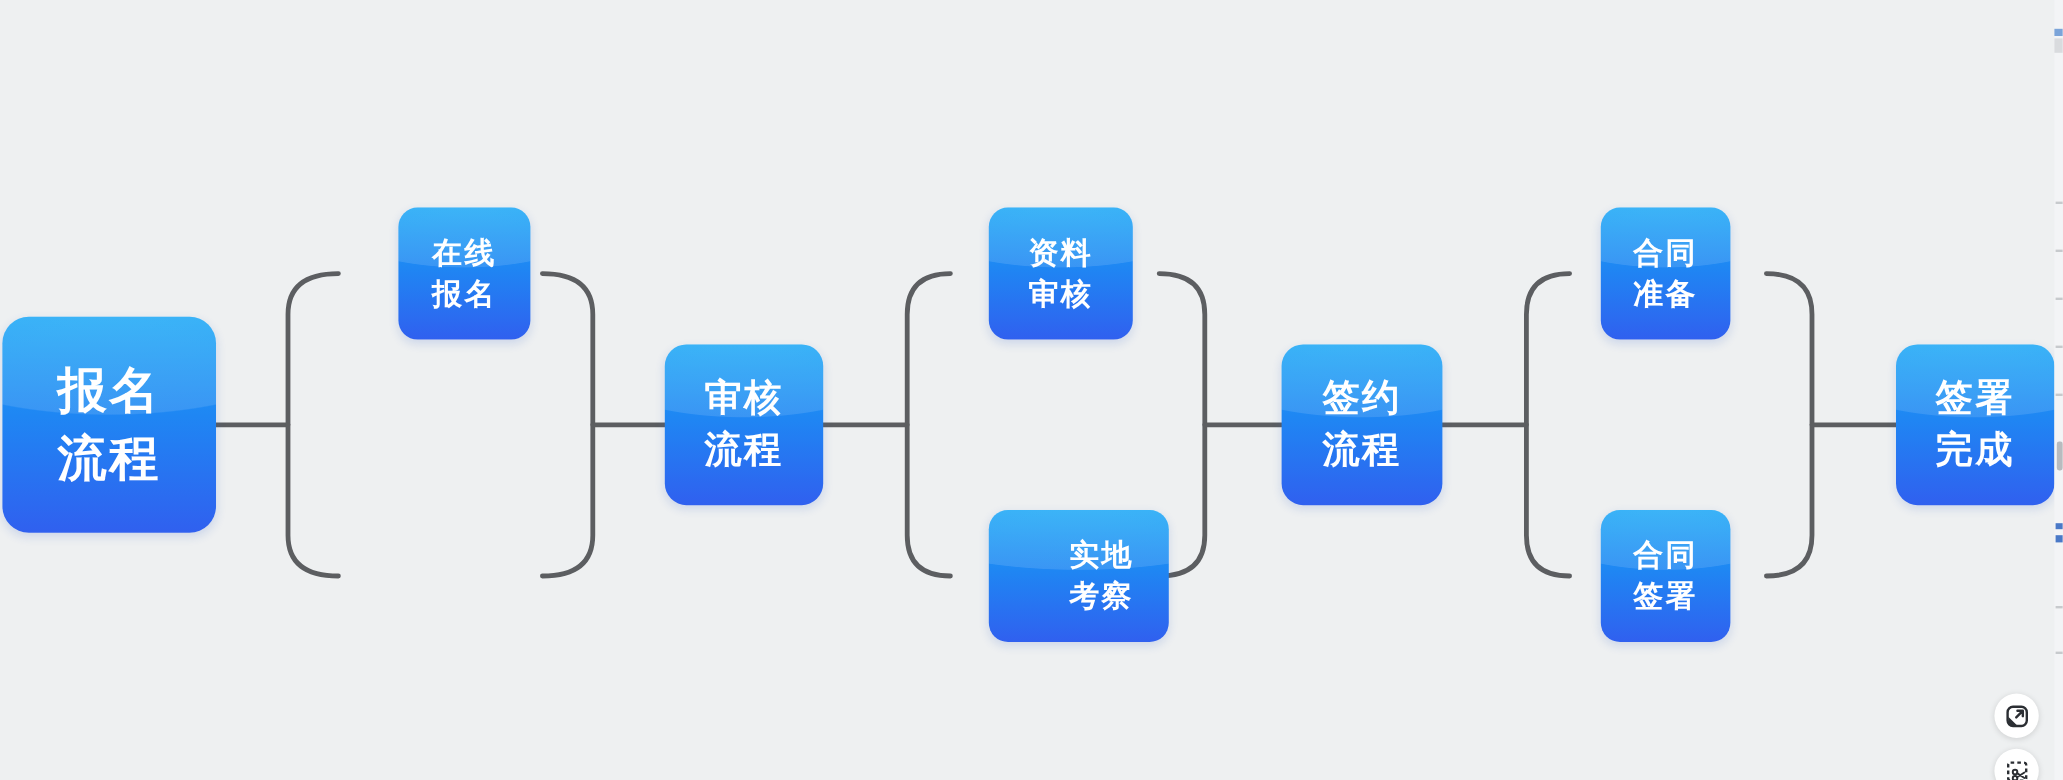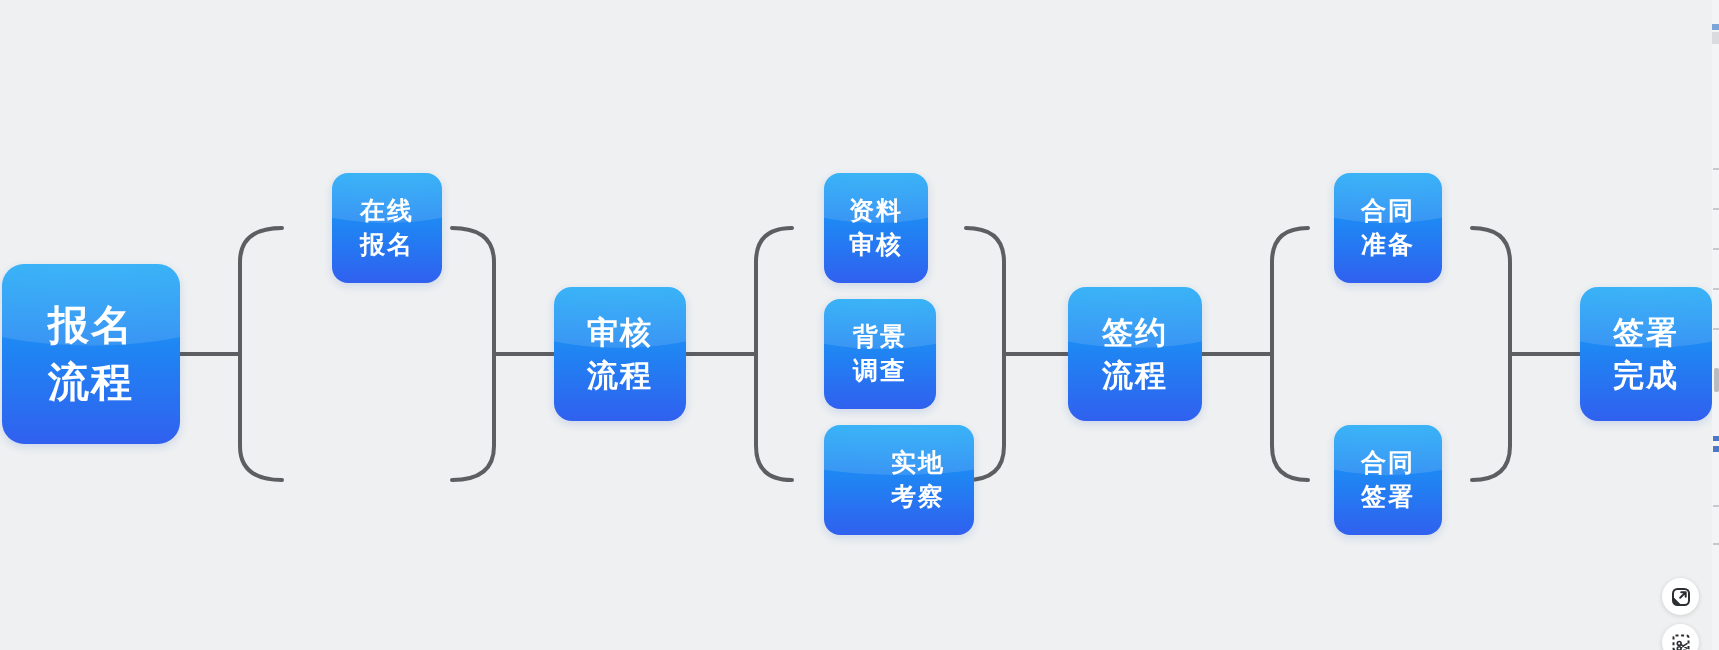--- a/index.html
+++ b/index.html
@@ -69,29 +69,25 @@
     <span>在线</span>
     <span>报名</span>
   </div>
 
 
   <div class="node node-mid" style="left:554px;top:287px;">
     <span>审核</span>
     <span>流程</span>
   </div>
 
-  <div class="node node-sm" style="left:824px;top:173px;width:104px;">
+  <div class="node node-sm" style="left:824px;top:173px;width:120px;">
     <span>资料</span>
     <span>审核</span>
   </div>
 
-  <div class="node node-sm" style="left:824px;top:299px;width:112px;">
-    <span>背景</span>
-    <span>调查</span>
-  </div>
 
   <div class="node node-sm" style="left:824px;top:425px;width:112px;padding-left:38px;">
     <span>实地</span>
     <span>考察</span>
   </div>
 
   <div class="node node-mid" style="left:1068px;top:287px;width:134px;">
     <span>签约</span>
     <span>流程</span>
   </div>

